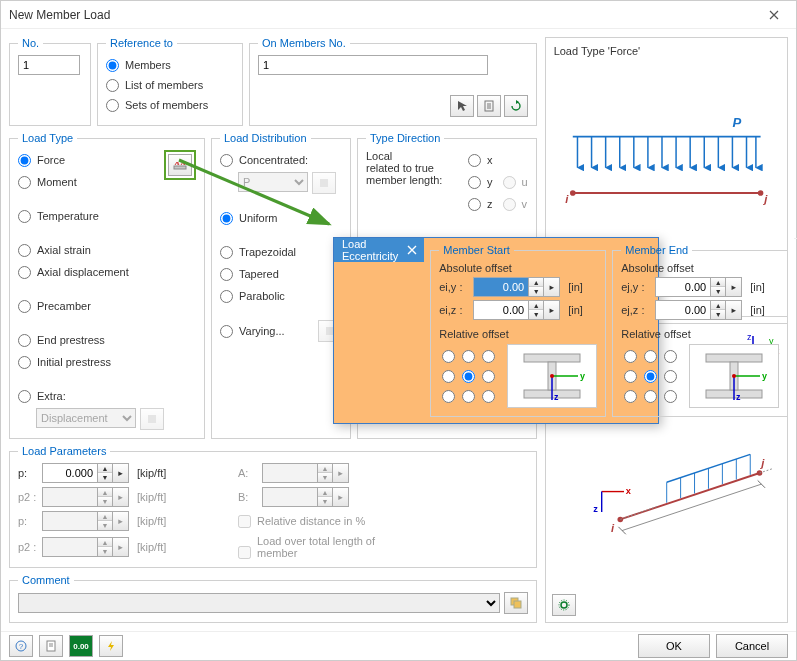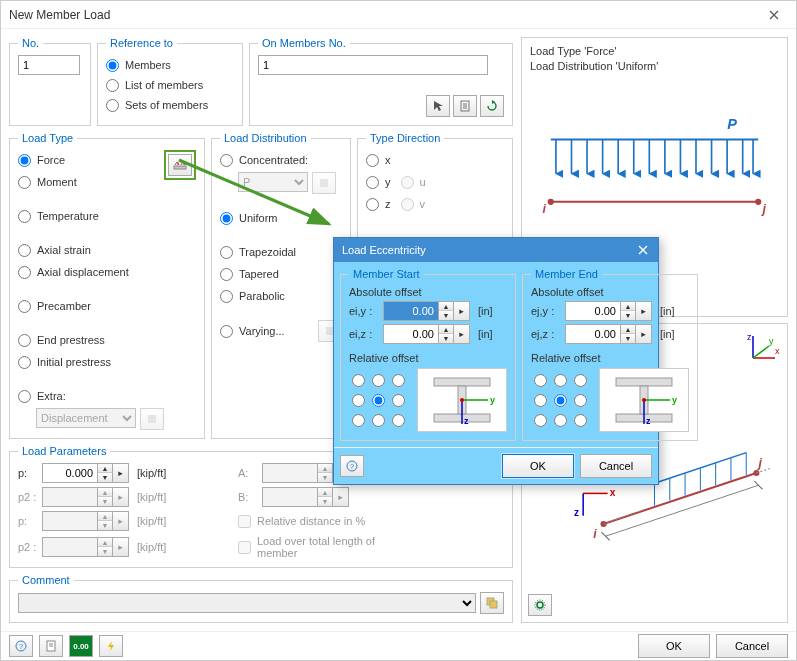--- a/index.html
+++ b/index.html
@@ -181,25 +181,25 @@
   .preview2 .axis-small {
     position: absolute; right: 6px; top: 6px;
   }
 
   
   .modal {
     position: absolute;
     left: 332px;
     top: 208px;
     width: 326px;
-    background: #7dd3fc;
+    background: #fdba74;
     border: 1px solid #3b7bc6;
     box-shadow: 3px 3px 10px rgba(0,0,0,0.25);
     z-index: 10;
-    display: flex; flex-direction: column;
+    display: flex; flex-direction: row;
   }
   .modal-title {
     background: #3f8cd0;
     color: #fff;
     height: 24px;
     display: flex; align-items: center; justify-content: space-between;
     padding: 0 4px 0 8px;
     font-size: 11px;
   }
   .modal-title .x {
@@ -421,20 +421,25 @@
                     <rect x="2" y="2" width="8" height="8" fill="#ccc"></rect>
                   </svg>
                 </span>
             </div>
           </div>
         </fieldset>
 
         <fieldset class="group" style="flex:1">
           <legend>Type Direction</legend>
           <div style="display:flex; gap:12px">
+            <div style="width:90px">
+              <div>Local</div>
+              <div>related to true</div>
+              <div>member length:</div>
+            </div>
             <div class="ld-col">
               <label class="radio">
                   <input type="radio" name="dir" style="">
                   <span>x</span>
                 </label>
               <div style="display:flex;gap:10px">
                 <label class="radio">
                     <input type="radio" name="dir" style="">
                     <span>y</span>
                   </label>
@@ -528,21 +533,21 @@
             <span class="spin">
                 <input class="txt" disabled="" style="">
                 <span class="spinbtns">
                   <span>▲</span>
                   <span>▼</span>
                 </span>
                 <span class="step">▸</span>
               </span>
             <span class="unit">[kip/ft]</span>
           </div>
-          <label class="check dim" style="height:auto;align-items:center">
+          <label class="check dim" style="height:auto;align-items:flex-end">
               <input type="checkbox" disabled="" style="">
               <span style="width:140px">Load over total length of member</span>
             </label>
         </div>
       </fieldset>
 
       <fieldset class="group">
         <legend>Comment</legend>
         <div class="comment-row">
           <select class="combo" style="flex:1"><option></option></select>
@@ -553,21 +558,20 @@
               </svg>
             </span>
         </div>
       </fieldset>
 
     </div>
 
     <div class="rightcol">
       <div class="preview">
         <div class="preview-text">Load Type 'Force'</div>
-        <div class="preview-text">Load Distribution 'Uniform'</div>
         <svg class="preview-svg" viewBox="0 0 240 200">
           <defs>
               <marker id="blu" markerWidth="5" markerHeight="5" refX="2.5" refY="4.5" orient="auto">
                 <path d="M0 0 L5 0 L2.5 5 Z" fill="#1a73c8"></path>
               </marker>
             </defs>
           <text x="190" y="35" fill="#1a73c8" font-style="italic" font-weight="bold" font-size="14">P</text>
           <path d="M20 45 L220 45" stroke="#1a73c8" stroke-width="2"></path>
           <g stroke="#1a73c8" stroke-width="1.6" marker-end="url(#blu)">
             <path d="M25 45 L25 78"></path>

